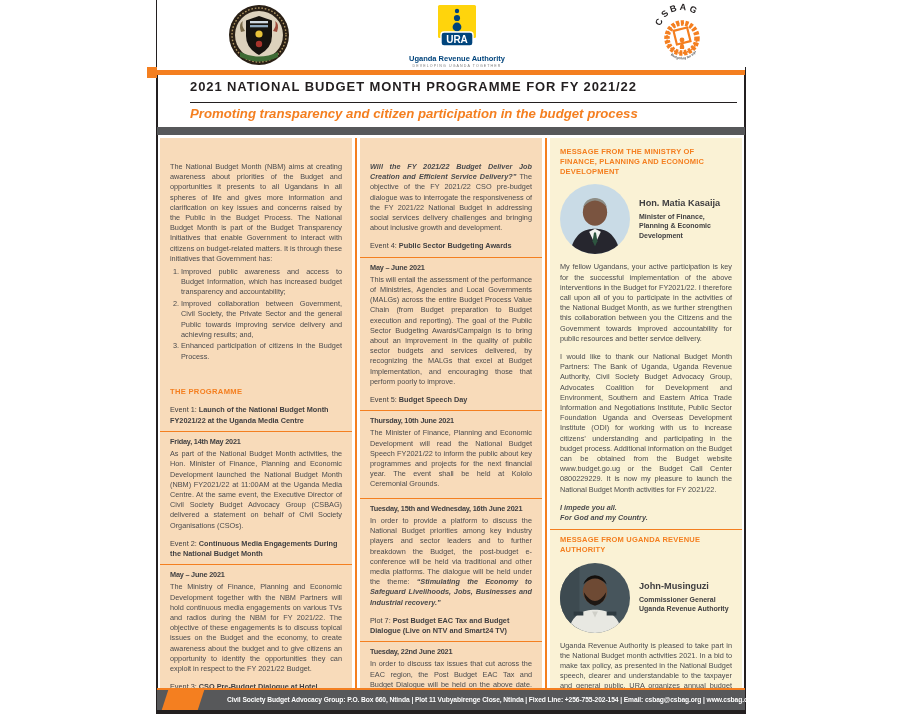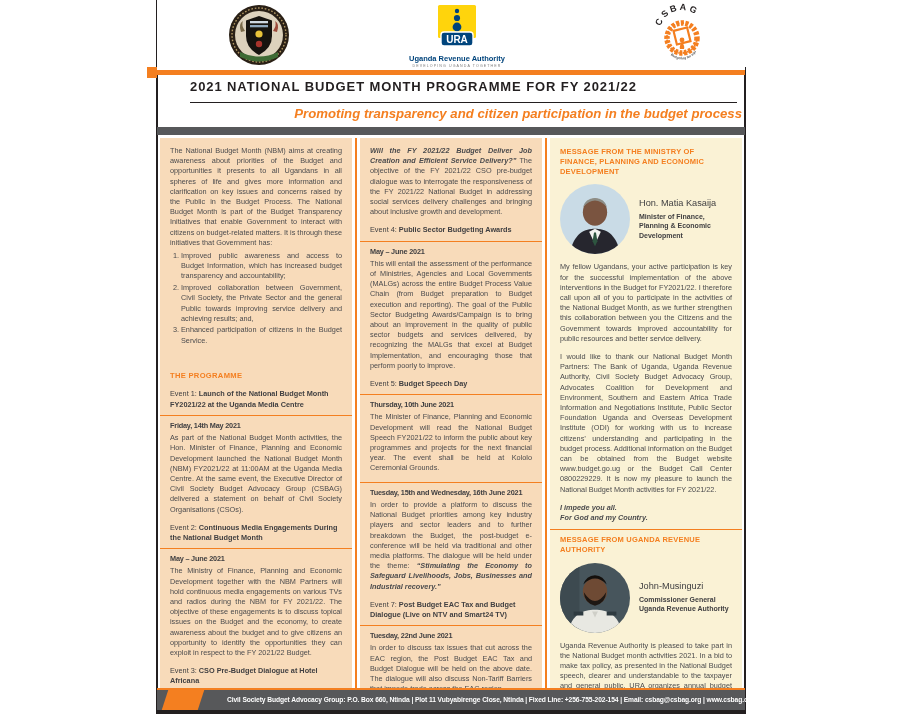--- a/index.html
+++ b/index.html
@@ -18,50 +18,50 @@
   .logo-ura{left:245px;top:5px;width:110px;text-align:center;}
   .ura-name{font-size:7.5px;font-weight:bold;color:#00447c;margin-top:1px;}
   .ura-tag{font-size:3.6px;color:#7a7a7a;letter-spacing:1.1px;margin-top:1px;}
   .logo-csbag{left:496px;top:2px;}
 
   .orange-bar{position:absolute;left:157px;top:70px;width:588px;height:5px;background:#f47f20;}
   .orange-nub{position:absolute;left:146.5px;top:67px;width:10.5px;height:10.5px;background:#f47f20;}
 
   .title{position:absolute;left:190px;top:79px;width:552px;font-size:13px;font-weight:800;letter-spacing:0.9px;color:#231f20;white-space:nowrap;}
   .title-underline{position:absolute;left:190px;top:101.5px;width:547px;height:1.7px;background:#231f20;}
-  .subtitle{position:absolute;left:190px;top:106px;width:552px;font-size:13.2px;font-weight:bold;font-style:italic;color:#f47f20;white-space:nowrap;text-align:right;}
+  .subtitle{position:absolute;left:190px;top:106px;width:552px;font-size:13.2px;font-weight:bold;font-style:italic;color:#f47f20;white-space:nowrap;}
   .dark-band{position:absolute;left:157px;top:127px;width:588px;height:7.5px;background:#57585a;}
 
   
   .col{position:absolute;top:138px;height:550px;box-sizing:border-box;padding:7px 10px;overflow:hidden;
        font-size:7.3px;line-height:1.4;color:#4b4b4d;text-align:justify;}
   .col1{left:160px;width:192px;background:#f8dbba;}
   .col2{left:360px;width:182px;background:#f8dbba;}
   .col3{left:550px;width:192px;background:#faf2d5;}
   .gutter-line{position:absolute;top:138px;height:550px;width:1.6px;background:#f47f20;}
   .g1{left:355.2px;} .g2{left:545.2px;}
 
   .col p{margin:2px 0 8px;}
-  .intro{margin:1px 0 3px !important;}
+  .intro{margin:17px 0 3px !important;}
   ol.num-list{margin:0 0 25px 0;padding-left:11px;}
   ol.num-list li{margin-bottom:1.5px;}
   .programme{color:#f47f20;font-weight:bold;font-size:7.6px;letter-spacing:0.3px;margin:9px 0 7px;text-align:left;}
   .event{font-size:7.3px;color:#414042;text-align:left;margin:8px 0 0;line-height:1.4;}
   .ev-label{font-weight:400;}
   .ev-title{font-weight:bold;}
   .rule{height:0;border:none;border-top:1.6px solid #f47f20;margin:5px -10px;}
   .date{font-weight:bold;color:#414042;text-align:left;margin:3px 0 2px;white-space:nowrap;letter-spacing:-0.2px;}
   .lead-quote{font-weight:bold;font-style:italic;}
   .theme-quote{font-style:italic;font-weight:bold;}
 
   
   .msg-heading{color:#f47f20;font-weight:bold;font-size:7.5px;line-height:1.35;letter-spacing:0.2px;text-align:left;margin:2px 0 5px;}
   .person{display:flex;align-items:center;gap:9px;margin:7px 0 8px;}
   .photo{width:70px;height:70px;border-radius:50%;overflow:hidden;flex:none;}
-  .person-name{font-size:9.2px;font-weight:normal;color:#414042;line-height:1.25;}
+  .person-name{font-size:9.2px;font-weight:bold;color:#414042;line-height:1.25;}
   .person-title{font-size:7px;font-weight:bold;color:#414042;line-height:1.35;margin-top:2px;text-align:left;}
   .closing{font-weight:bold;font-style:italic;margin:6px 0 0 !important;text-align:left;}
   .closing2{margin:0 0 6px !important;}
 
   
   .footer-line{position:absolute;left:157px;top:687.5px;width:588px;height:2px;background:#f47f20;}
   .footer-bar{position:absolute;left:157px;top:689.5px;width:588px;height:20px;background:#57585a;display:flex;align-items:center;}
   .footer-para{position:absolute;left:8px;top:0;width:36px;height:20px;background:#f47f20;transform:skewX(-18deg);}
   .footer-text{color:#fff;font-weight:bold;font-size:6.7px;letter-spacing:-0.1px;white-space:nowrap;margin-left:70px;}
 </style>
@@ -129,21 +129,21 @@
   <div class="title">2021 NATIONAL BUDGET MONTH PROGRAMME FOR FY 2021/22</div>
   <div class="title-underline"></div>
   <div class="subtitle">Promoting transparency and citizen participation in the budget process</div>
   <div class="dark-band"></div>
 
   <div class="col col1">
     <p class="intro">The National Budget Month (NBM) aims at creating awareness about priorities of the Budget and opportunities it presents to all Ugandans in all spheres of life and gives more information and clarification on key issues and concerns raised by the Public in the Budget Process. The National Budget Month is part of the Budget Transparency Initiatives that enable Government to interact with citizens on budget-related matters. It is through these initiatives that Government has:</p>
     <ol class="num-list">
       <li>Improved public awareness and access to Budget Information, which has increased budget transparency and accountability;</li>
       <li>Improved collaboration between Government, Civil Society, the Private Sector and the general Public towards improving service delivery and achieving results; and,</li>
-      <li>Enhanced participation of citizens in the Budget Service.</li>
+      <li>Enhanced participation of citizens in the Budget Process.</li>
     </ol>
     <div class="programme">THE PROGRAMME</div>
 
     <div class="event"><span class="ev-label">Event 1:</span> <span class="ev-title">Launch of the National Budget Month FY2021/22 at the Uganda Media Centre</span></div>
     <hr class="rule">
     <div class="date">Friday, 14th May 2021</div>
     <p>As part of the National Budget Month activities, the Hon. Minister of Finance, Planning and Economic Development launched the National Budget Month (NBM) FY2021/22 at 11:00AM at the Uganda Media Centre. At the same event, the Executive Director of Civil Society Budget Advocacy Group (CSBAG) delivered a statement on behalf of Civil Society Organisations (CSOs).</p>
 
     <div class="event"><span class="ev-label">Event 2:</span> <span class="ev-title">Continuous Media Engagements During the National Budget Month</span></div>
     <hr class="rule">
@@ -168,21 +168,21 @@
 
     <div class="event"><span class="ev-label">Event 5:</span> <span class="ev-title">Budget Speech Day</span></div>
     <hr class="rule">
     <div class="date">Thursday, 10th June 2021</div>
     <p>The Minister of Finance, Planning and Economic Development will read the National Budget Speech FY2021/22 to inform the public about key programmes and projects for the next financial year. The event shall be held at Kololo Ceremonial Grounds.</p>
 
     <hr class="rule">
     <div class="date">Tuesday, 15th and Wednesday, 16th June 2021</div>
     <p><span>In order to provide a platform to discuss the National Budget priorities among key industry players and sector leaders and to further breakdown the Budget, the post-budget e-conference will be held via traditional and other media platforms. The dialogue will be held under the theme: </span><span class="theme-quote">“Stimulating the Economy to Safeguard Livelihoods, Jobs, Businesses and Industrial recovery.”</span></p>
 
-    <div class="event"><span class="ev-label">Event 7:</span> <span class="ev-title">Post Budget EAC Tax and Budget Dialogue (Live on NTV and Smart24 TV)</span></div>
+    <div class="event"><span class="ev-label">Plot 7:</span> <span class="ev-title">Post Budget EAC Tax and Budget Dialogue (Live on NTV and Smart24 TV)</span></div>
     <hr class="rule">
     <div class="date">Tuesday, 22nd June 2021</div>
     <p>In order to discuss tax issues that cut across the EAC region, the Post Budget EAC Tax and Budget Dialogue will be held on the above date. The dialogue will also discuss Non-Tariff Barriers that impede trade across the EAC region.</p>
   </div>
 
   <div class="gutter-line g2"></div>
 
   <div class="col col3">
     <div class="msg-heading">MESSAGE FROM THE MINISTRY OF FINANCE, PLANNING AND ECONOMIC DEVELOPMENT</div>
 

